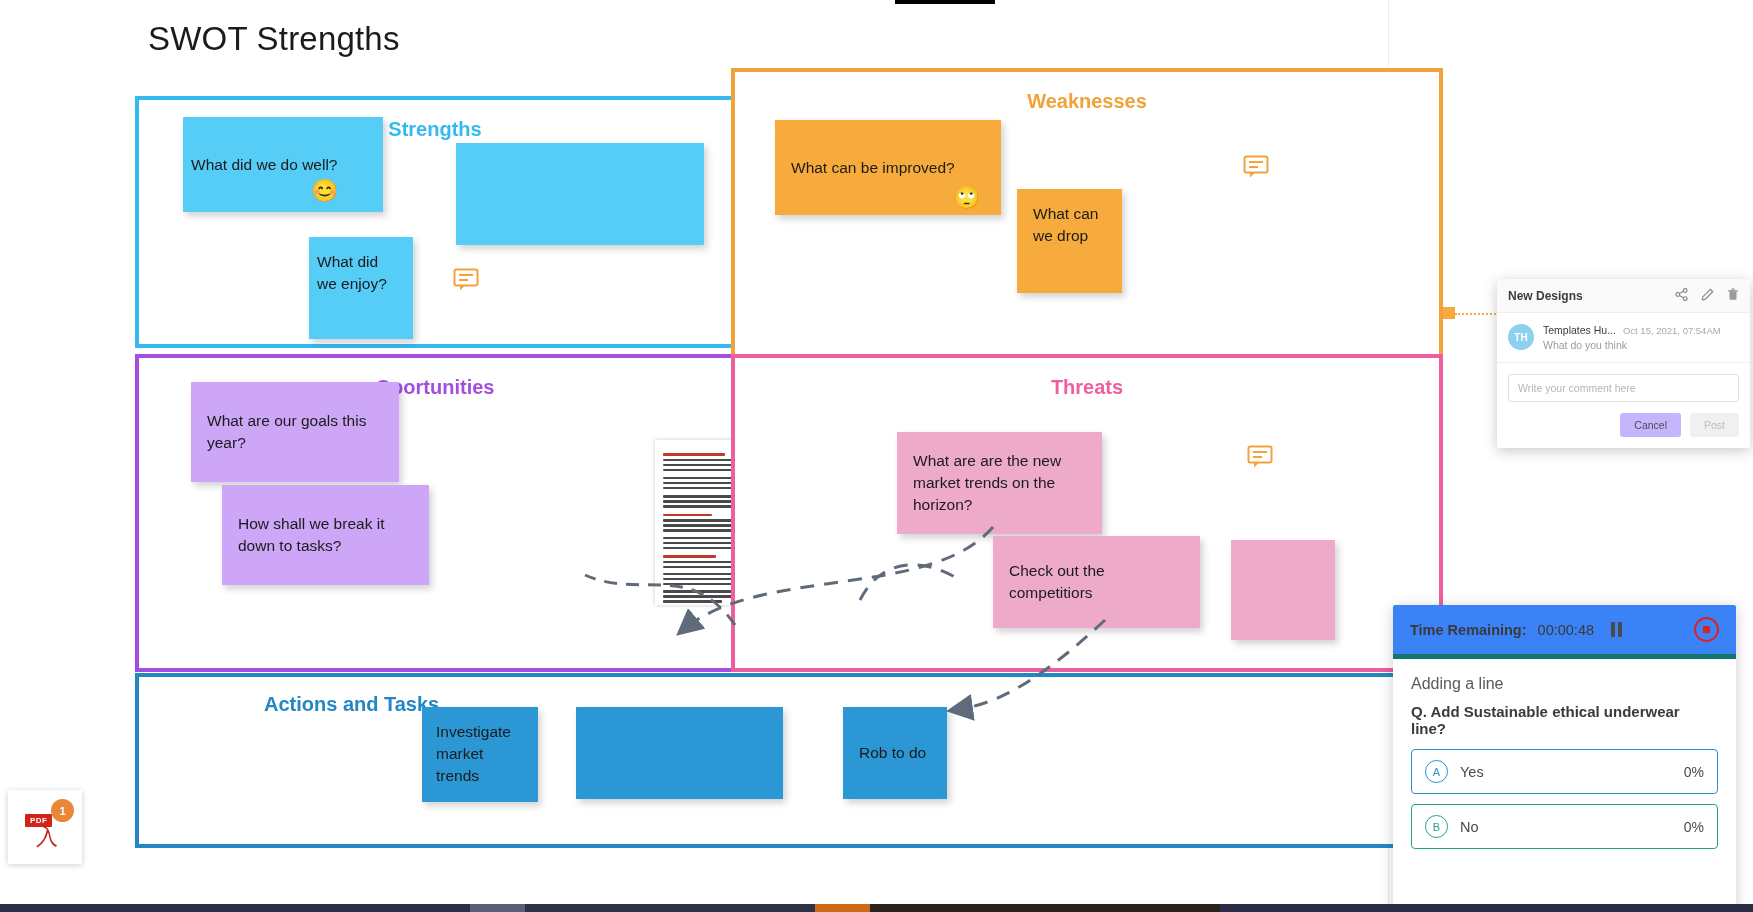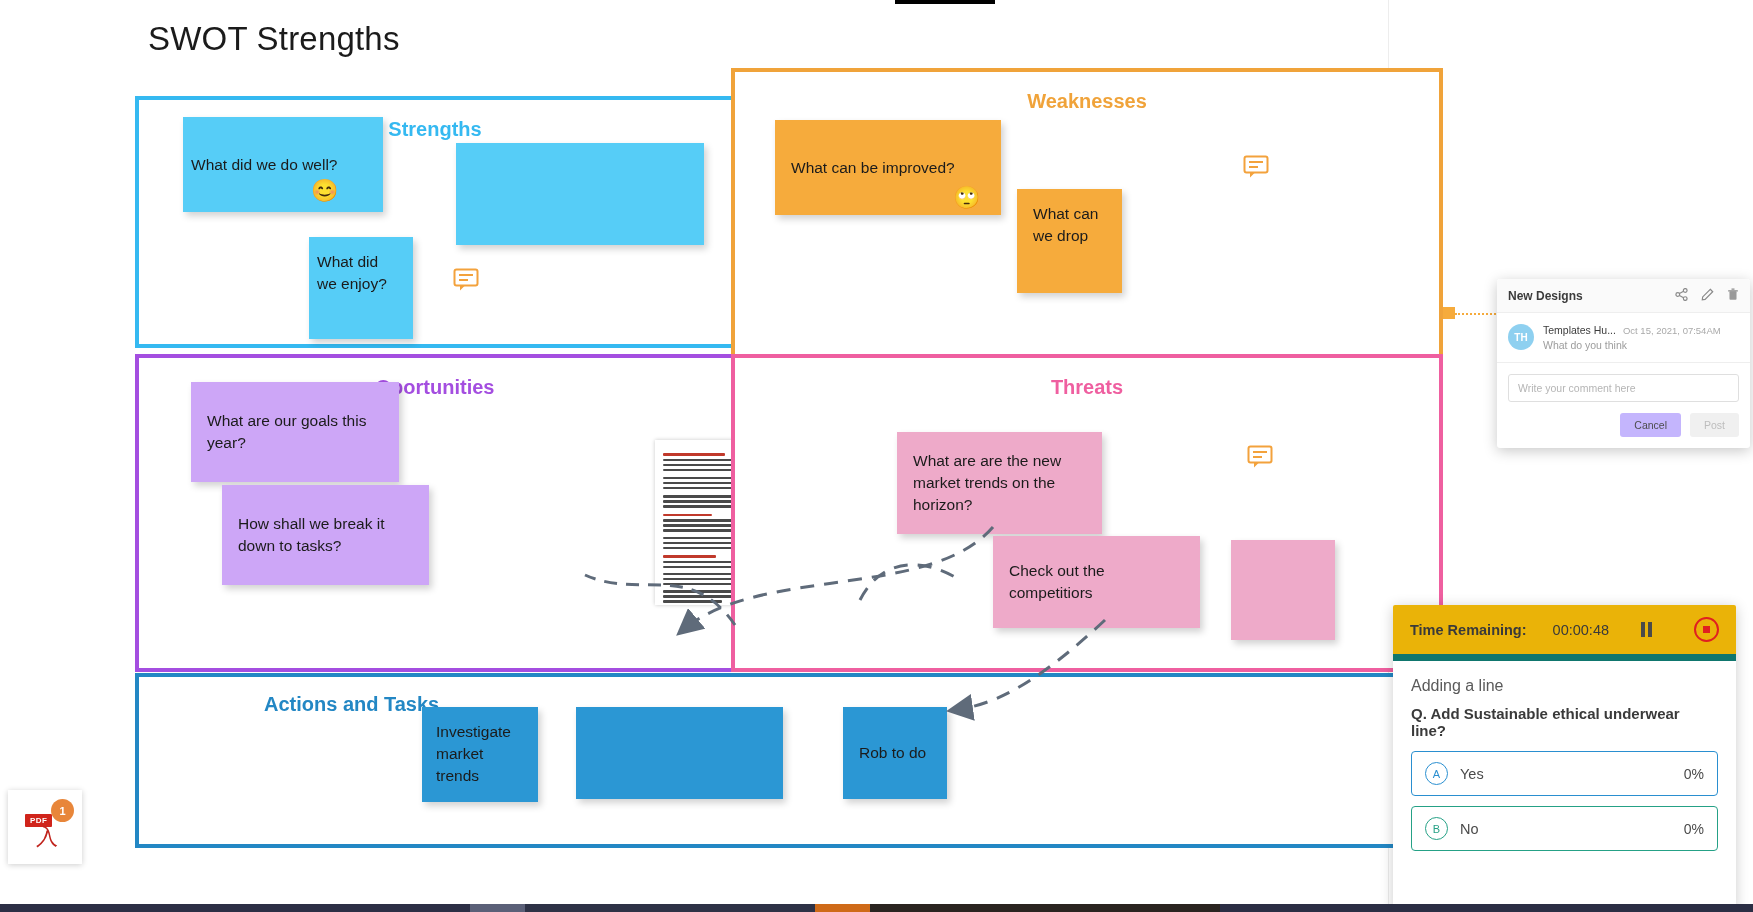--- a/index.html
+++ b/index.html
@@ -102,22 +102,22 @@
   .btn-cancel{background:#c4b5fd;color:#4d4d4d;}
   .btn-post{background:#f0f0f0;color:#bdbdbd;}
 
   
   .poll-panel{
     position:absolute;left:1393px;top:605px;width:343px;height:307px;
     background:#fff;box-shadow:0 2px 14px rgba(0,0,0,.20);
     border-radius:2px;overflow:hidden;
   }
   .timer-bar{
-    height:49px;background:#eab308;border-bottom:7px solid #0f766e;
-    display:flex;align-items:center;padding:0 17px;gap:26px;
+    height:49px;background:#3b82f6;border-bottom:5px solid #0f766e;
+    display:flex;align-items:center;padding:0 17px;gap:11px;
   }
   .timer-label{font-size:14.5px;font-weight:700;color:#3a3a3a;}
   .timer-value{font-size:14.5px;color:#3a3a3a;}
   .pause-btn{display:flex;gap:3px;margin-left:6px;}
   .pause-btn i{display:block;width:4px;height:15px;background:#4a4a4a;}
   .stop-btn{
     margin-left:auto;width:21px;height:21px;border:2px solid #e02020;border-radius:50%;
     display:flex;align-items:center;justify-content:center;
   }
   .stop-btn i{display:block;width:7px;height:7px;background:#e02020;}

